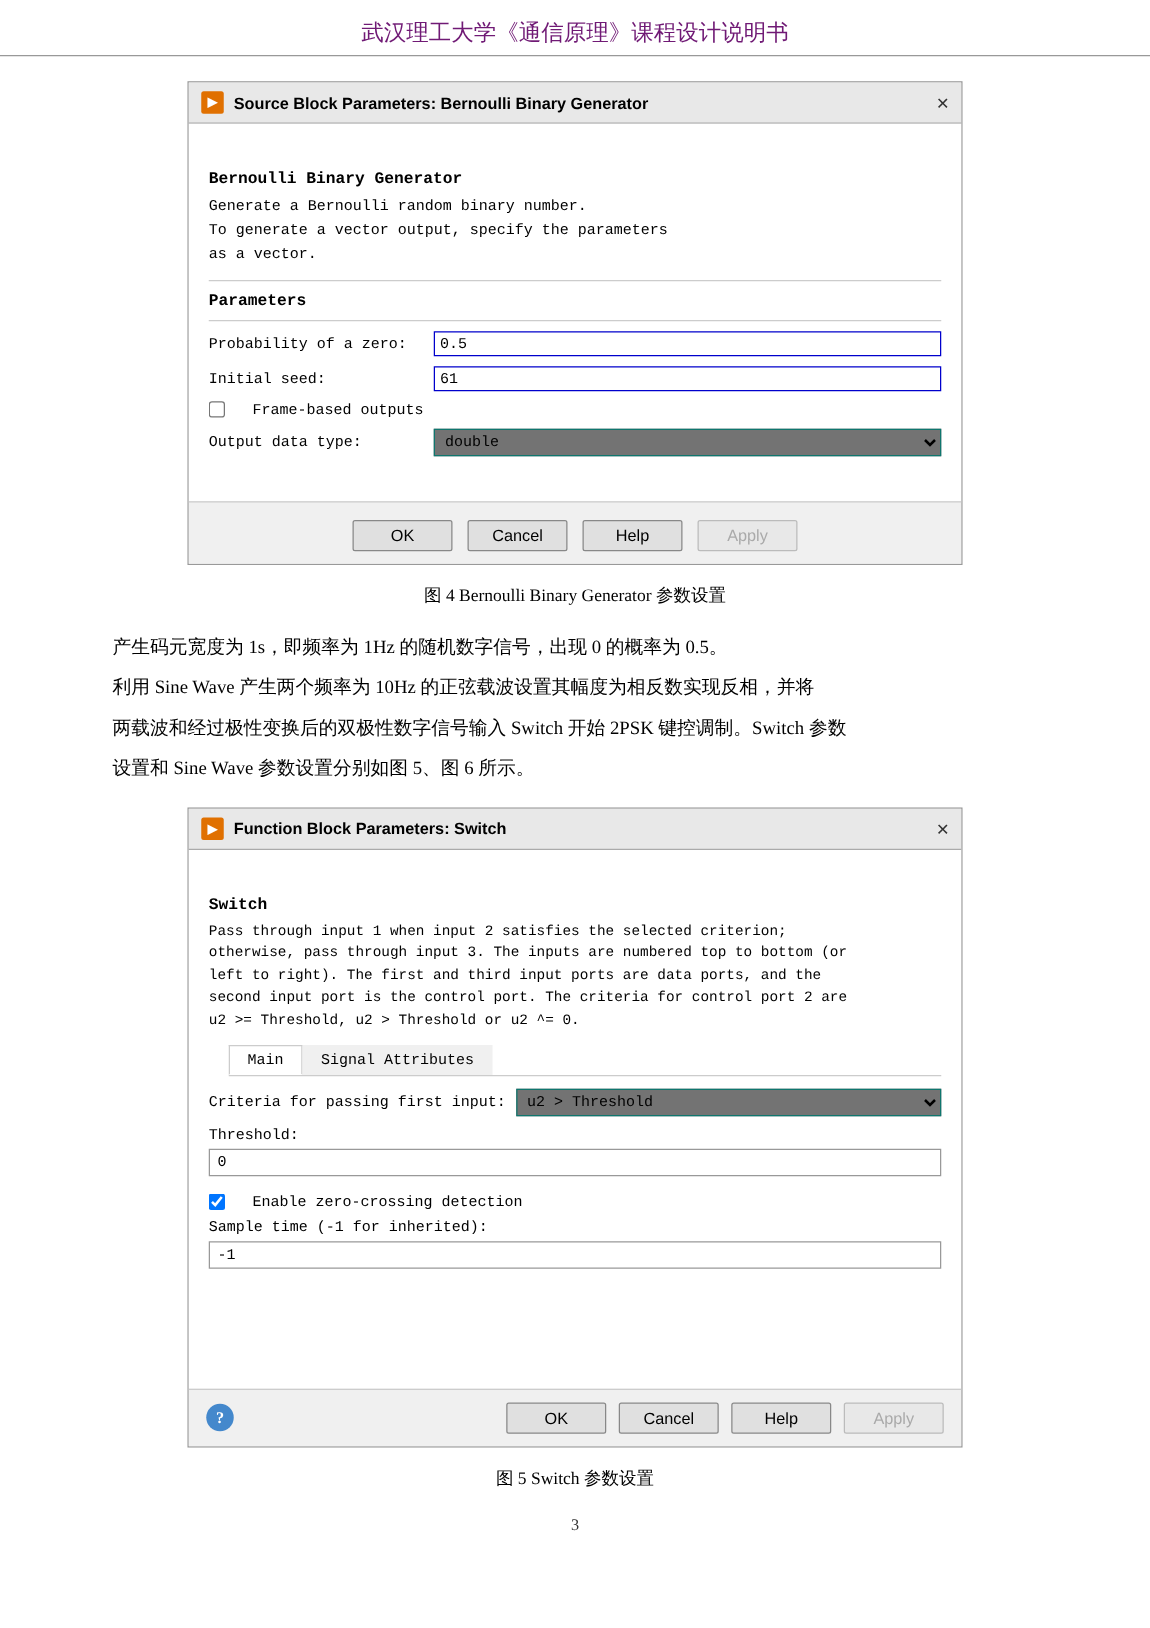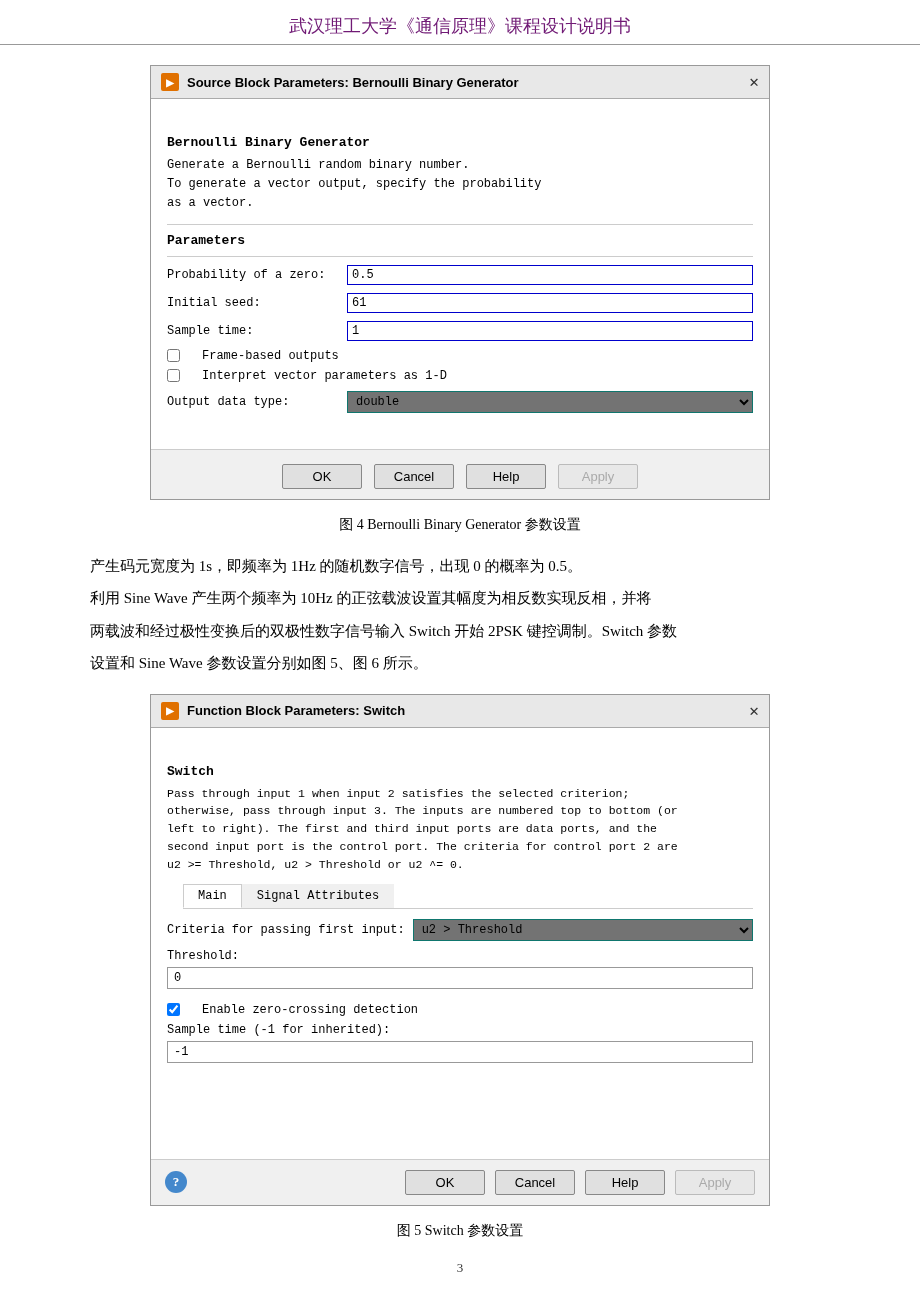--- a/index.html
+++ b/index.html
@@ -270,51 +270,43 @@
       <div class="dialog-titlebar-left">
         <div class="dialog-icon">▶</div>
         <span>Source Block Parameters: Bernoulli Binary Generator</span>
       </div>
       <span class="dialog-close">✕</span>
     </div>
     <div class="dialog-body">
       <div class="dialog-section-title">Bernoulli Binary Generator</div>
       <div class="dialog-description">
         <span>Generate a Bernoulli random binary number.</span><br>
-        <span>To generate a vector output, specify the probability</span><br>
+        <span>To generate a vector output, specify the parameters</span><br>
         <span>as a vector.</span>
       </div>
       <hr class="dialog-separator">
       <div class="dialog-section-title">Parameters</div>
       <hr class="dialog-separator">
 
       <div class="dialog-param-row">
         <span class="dialog-param-label">Probability of a zero:</span>
         <input class="dialog-input" type="text" value="0.5" style="">
       </div>
 
       <div class="dialog-param-row">
         <span class="dialog-param-label">Initial seed:</span>
         <input class="dialog-input" type="text" value="61" style="">
       </div>
 
-      <div class="dialog-param-row">
-        <span class="dialog-param-label">Sample time:</span>
-        <input class="dialog-input" type="text" value="1" style="">
-      </div>
 
       <div class="dialog-checkbox-row">
         <input type="checkbox" style="">
         <span>Frame-based outputs</span>
       </div>
 
-      <div class="dialog-checkbox-row">
-        <input type="checkbox" style="">
-        <span>Interpret vector parameters as 1-D</span>
-      </div>
 
       <div class="dialog-select-row">
         <span class="dialog-param-label">Output data type:</span>
         <select class="dialog-select">
           <option>double</option>
         </select>
       </div>
     </div>
     <div class="dialog-buttons">
       <button class="dialog-btn">OK</button>

